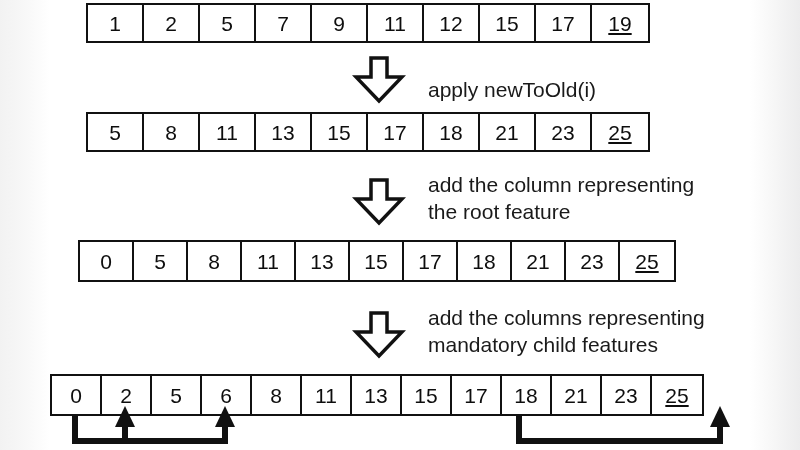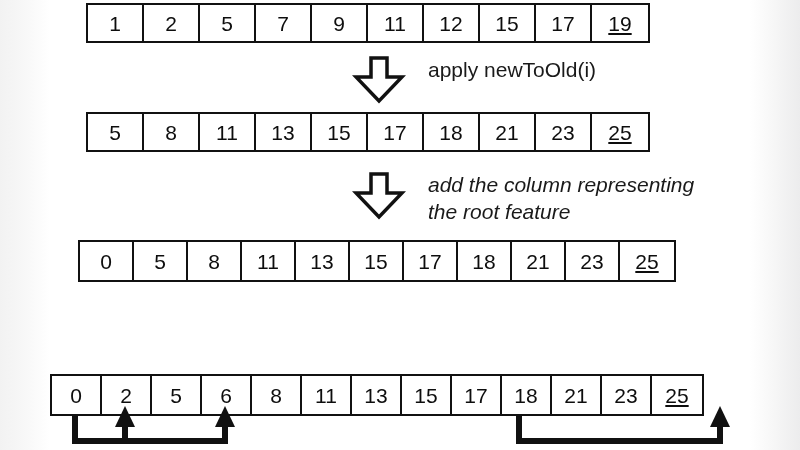--- a/index.html
+++ b/index.html
@@ -46,34 +46,34 @@
   #row-new   {left:86px; top:3px;   height:40px;}
   #row-new   .cell{width:56px;height:36px;font-size:21px;}
   #row-old   {left:86px; top:112px; height:40px;}
   #row-old   .cell{width:56px;height:36px;font-size:21px;}
   #row-root  {left:78px; top:240px; height:42px;}
   #row-root  .cell{width:54px;height:38px;font-size:21px;}
   #row-mand  {left:50px; top:374px; height:42px;}
   #row-mand  .cell{width:50px;height:38px;font-size:21px;}
 
   
-  .step{position:absolute;display:flex;align-items:flex-start;}
+  .step{position:absolute;display:flex;align-items:flex-end;}
   .step-arrow{width:54px;height:48px;flex:0 0 auto;}
   .step-caption{
     margin-left:22px;
     font-size:21px;
     color:#1a1a1a;
     line-height:1.28;
     white-space:pre-line;
     padding-top:1px;
   }
   #step-1{left:352px;top:56px;}
   #step-2{left:352px;top:172px;}
   #step-3{left:352px;top:305px;}
-  #step-2 .step-caption,#step-3 .step-caption{padding-top:0;font-style:italic;}
+  #step-2 .step-caption,#step-3 .step-caption{padding-top:0;}
 
   
   .connectors{position:absolute;left:0;top:0;width:800px;height:450px;pointer-events:none;}
 </style>
 </head>
 <body>
 
 <div id="stage">
 
   <div class="vignette-left"></div>
@@ -127,20 +127,27 @@
       <div class="cell">11</div>
       <div class="cell">13</div>
       <div class="cell">15</div>
       <div class="cell">17</div>
       <div class="cell">18</div>
       <div class="cell">21</div>
       <div class="cell">23</div>
       <div class="cell">25</div>
     </div>
 
+  <div class="step" id="step-3">
+    <svg class="step-arrow" viewBox="0 0 54 48">
+      <polygon points="19,2 35,2 35,21 50,21 27,45 4,21 19,21" fill="#ffffff" stroke="#111111" stroke-width="3.5" stroke-linejoin="miter"></polygon>
+    </svg>
+    <div class="step-caption">add the columns representing
+mandatory child features</div>
+  </div>
 
   <div class="array-row" id="row-mand">
       <div class="cell">0</div>
       <div class="cell">2</div>
       <div class="cell">5</div>
       <div class="cell">6</div>
       <div class="cell">8</div>
       <div class="cell">11</div>
       <div class="cell">13</div>
       <div class="cell">15</div>

